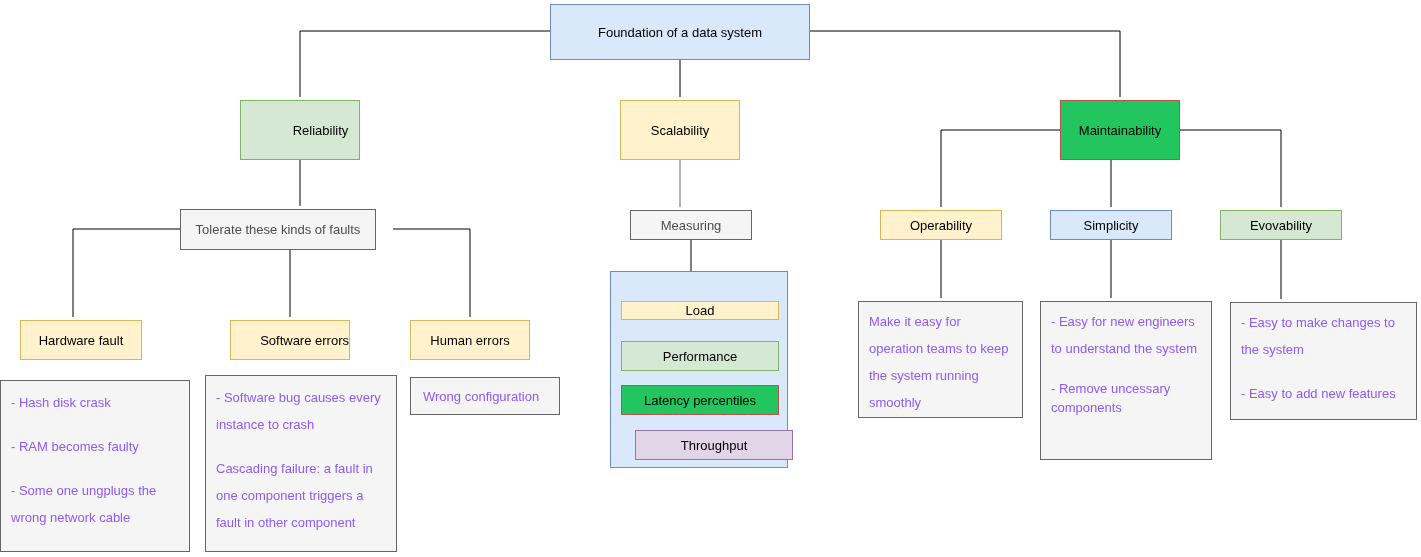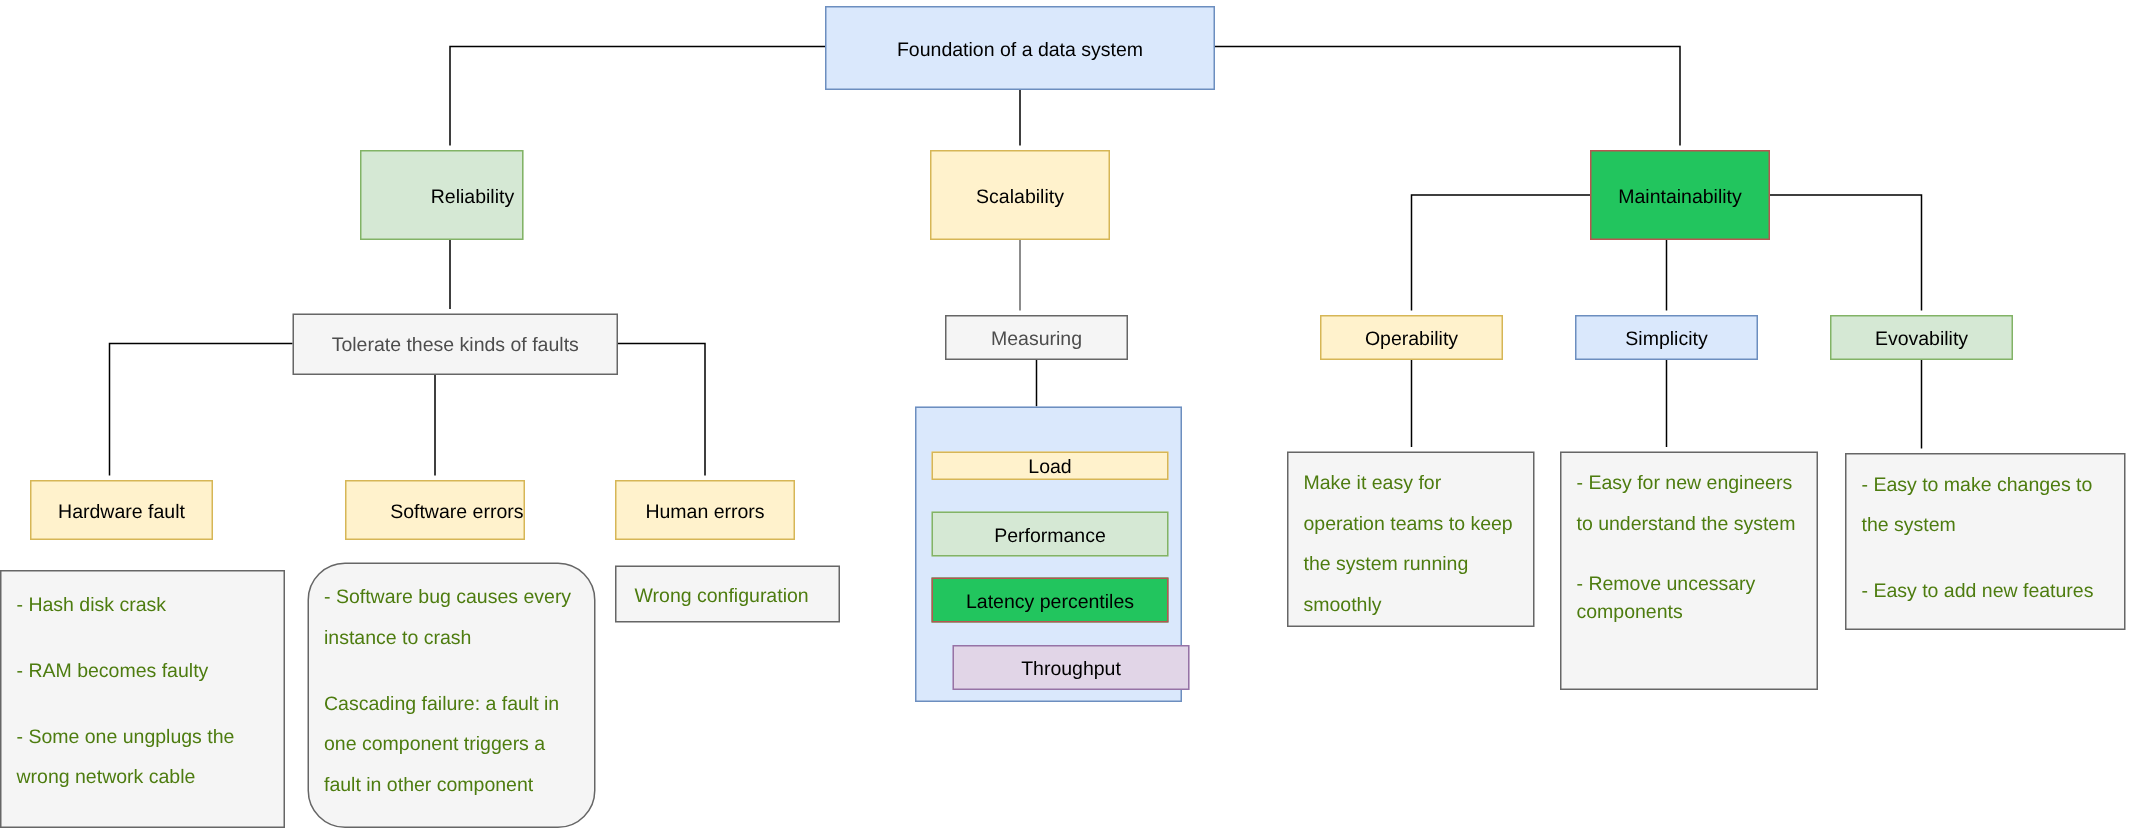--- a/index.html
+++ b/index.html
@@ -40,21 +40,21 @@
     box-sizing: border-box;
     border: 1px solid #6c8ebf;
     background: #dae8fc;
   }
 
   .note {
     position: absolute;
     box-sizing: border-box;
     background: #f5f5f5;
     border: 1px solid #666666;
-    color: #4d7c0f;
+    color: #8b5cf6;
     padding: 8px 10px;
     text-align: left;
   }
   .note .note-item { line-height: 27px; margin-bottom: 17px; }
   .note .note-item:last-child { margin-bottom: 0; }
   .note.single { display: flex; align-items: center; padding: 0 10px; }
 </style>
 </head>
 <body>
 
@@ -83,50 +83,50 @@
     <path class="edge-black" d="M1180,130 H1281 V207" marker-end="url(#arrow-black)"></path>
     <path class="edge-black" d="M941,240 V298" marker-end="url(#arrow-black)"></path>
     <path class="edge-black" d="M1111,240 V298" marker-end="url(#arrow-black)"></path>
     <path class="edge-black" d="M1281,240 V299" marker-end="url(#arrow-black)"></path>
   </svg>
 
   <div class="node c-blue" style="left:550px; top:4px; width:260px; height:56px;">
     <span>Foundation of a data system</span>
   </div>
 
-  <div class="node c-green" style="left:240px; top:100px; width:109px; height:60px;padding-left:41px;">
+  <div class="node c-green" style="left:240px; top:100px; width:120px; height:60px;padding-left:41px;">
     <span>Reliability</span>
   </div>
   <div class="node c-yellow" style="left:620px; top:100px; width:120px; height:60px;">
     <span>Scalability</span>
   </div>
   <div class="node c-red" style="left:1060px; top:100px; width:120px; height:60px;">
     <span>Maintainability</span>
   </div>
 
-  <div class="node c-gray" style="left:195px; top:209px; width:217px; height:41px;justify-content:center;">
+  <div class="node c-gray" style="left:180px; top:209px; width:196px; height:41px;justify-content:center;">
     <span>Tolerate these kinds of faults</span>
   </div>
   <div class="node c-yellow" style="left:20px; top:320px; width:122px; height:40px;">
     <span>Hardware fault</span>
   </div>
   <div class="node c-yellow" style="left:230px; top:320px; width:120px; height:40px;justify-content:flex-end;">
     <span>Software errors</span>
   </div>
   <div class="node c-yellow" style="left:410px; top:320px; width:120px; height:40px;">
     <span>Human errors</span>
   </div>
 
   <div class="note" style="left:0px; top:380px; width:190px; height:172px;">
     <div class="note-item">- Hash disk crask</div>
     <div class="note-item">- RAM becomes faulty</div>
     <div class="note-item">- Some one ungplugs the wrong network cable</div>
   </div>
 
-  <div class="note" style="left:205px; top:375px; width:192px; height:177px;border-radius:25px;">
+  <div class="note" style="left:205px; top:375px; width:192px; height:177px;">
     <div class="note-item">- Software bug causes every instance to crash</div>
     <div class="note-item">Cascading failure: a fault in one component triggers a fault in other component</div>
   </div>
 
   <div class="note single" style="left:410px; top:377px; width:150px; height:38px;padding-left:12px;">
     <span>Wrong configuration</span>
   </div>
 
   <div class="node c-gray" style="left:630px; top:210px; width:122px; height:30px;">
     <span>Measuring</span>

